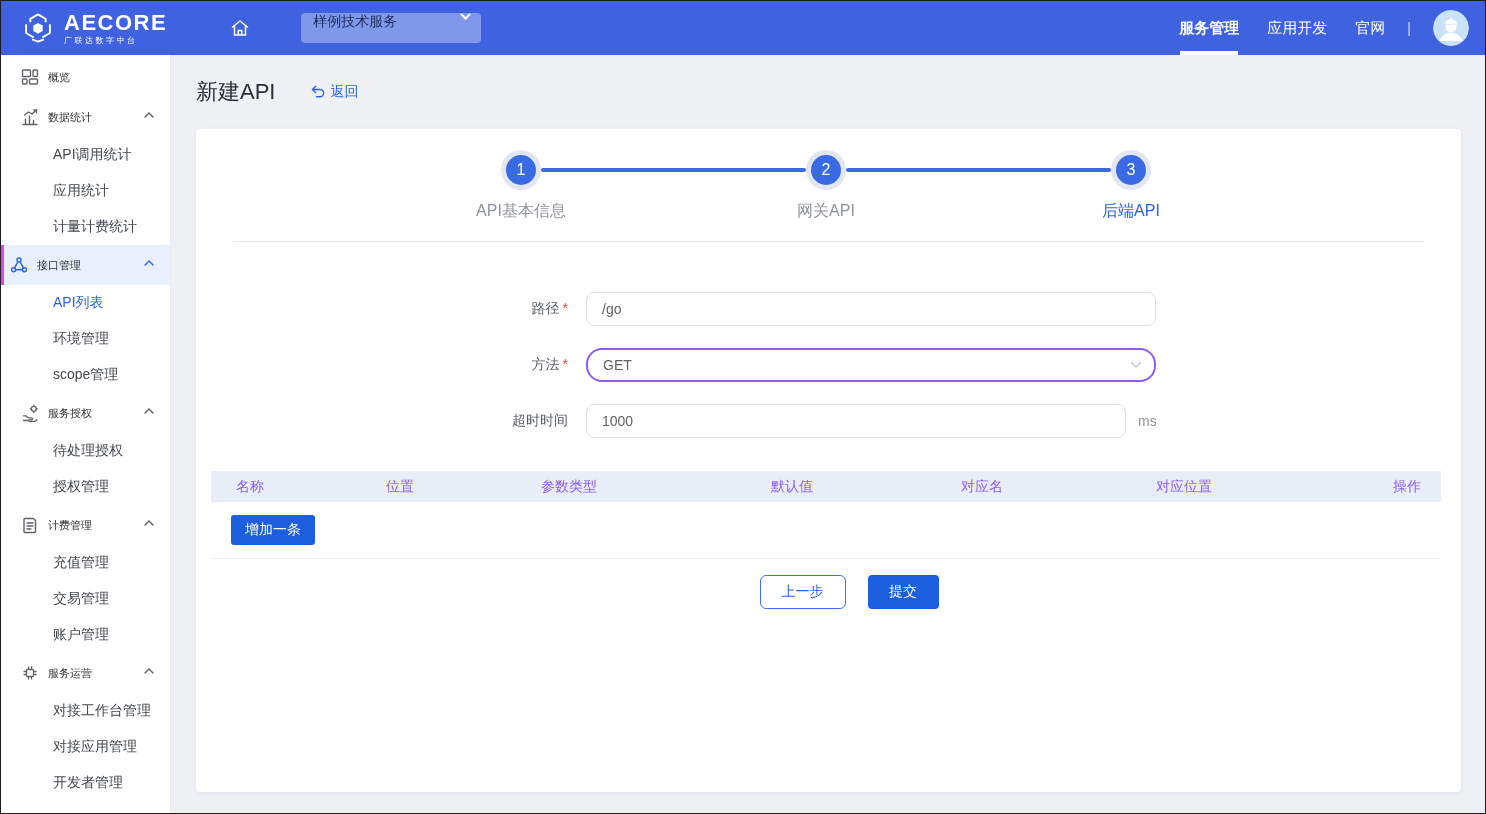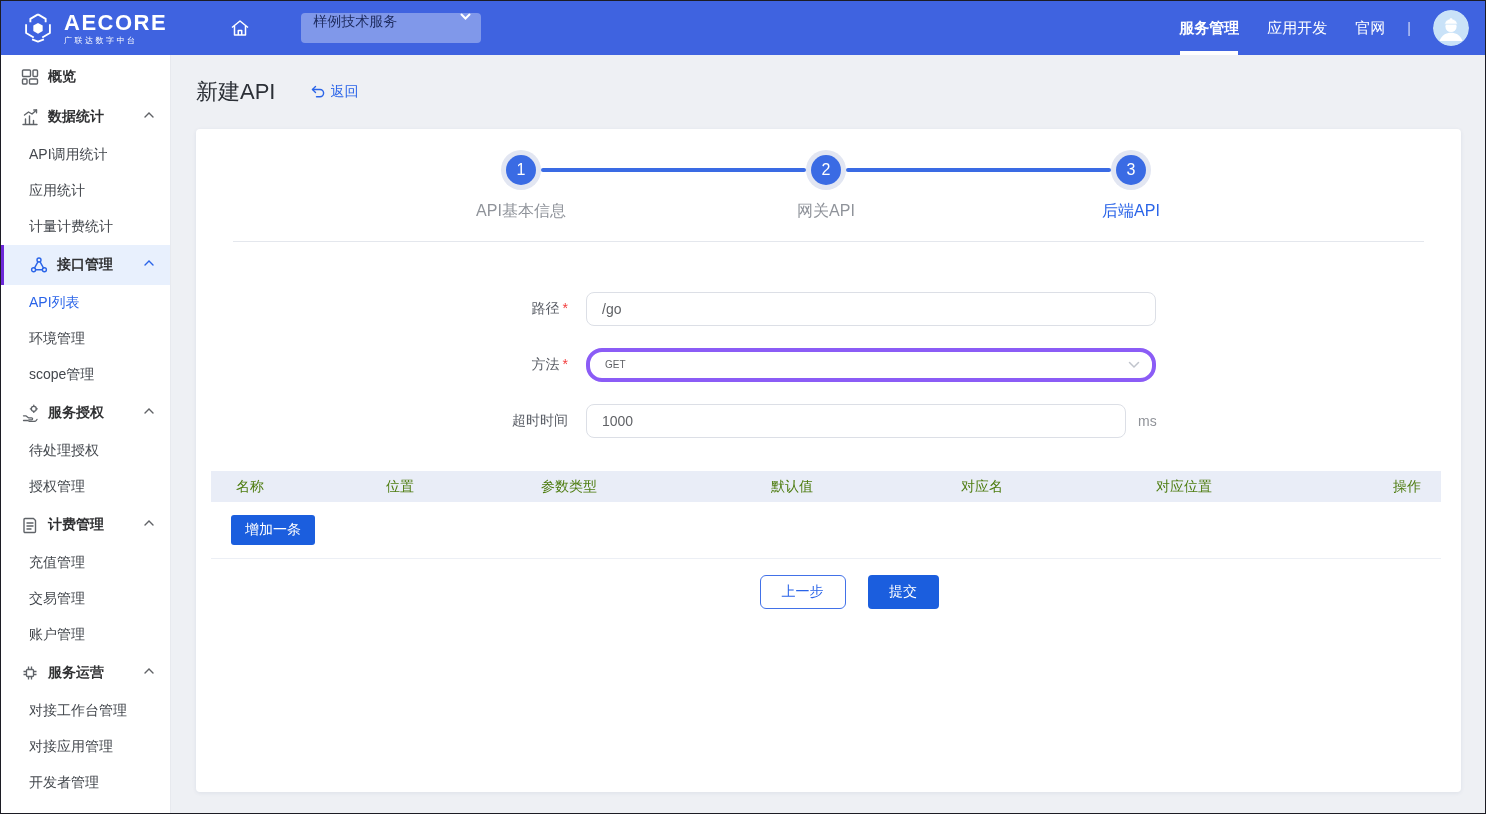--- a/index.html
+++ b/index.html
@@ -18,27 +18,27 @@
   .topnav { margin-left:auto; display:flex; align-items:center; height:100%; padding-right:16px; }
   .nav-item { position:relative; height:100%; display:flex; align-items:center; padding:0 14px; font-size:15px; cursor:pointer; }
   .nav-item.active { font-weight:700; }
   .nav-underline { position:absolute; bottom:0; left:50%; transform:translateX(-50%); width:58px; height:4px; background:#fff; }
   .nav-divider { margin:0 8px; opacity:.75; font-size:14px; }
   .avatar { width:36px; height:36px; margin-left:14px; border-radius:50%; cursor:pointer; }
 
   
   .bodyrow { display:flex; height:760px; }
   .sidebar { width:170px; background:#fff; border-right:1px solid #e7e9ee; padding-top:2px; overflow:hidden; flex:none; }
-  .side-item { height:40px; display:flex; align-items:center; padding:0 16px 0 20px; color:#303133; font-size:14px; cursor:pointer;font-weight:bold; }
+  .side-item { height:40px; display:flex; align-items:center; padding:0 16px 0 20px; color:#303133; font-size:11px; cursor:pointer; }
   .s-icon { width:18px; height:18px; margin-right:9px; color:#5f6368; display:flex; flex:none; }
   .s-label { flex:1; white-space:nowrap; }
   .caret { width:10px; height:10px; color:#606266; display:flex; flex:none; }
-  .side-item.active { background:#e8f0fd; border-left:3px solid #6d28d9; padding-left:26px;justify-content:space-between; }
+  .side-item.active { background:#e8f0fd; border-left:3px solid #d946ef; padding-left:6px;justify-content:space-between; }
   .side-item.active .s-icon, .side-item.active .caret { color:#2a64e8; }
-  .side-child { height:36px; display:flex; align-items:center; padding-left:28px; font-size:14px; color:#43474d; cursor:pointer; white-space:nowrap;text-align:center; }
+  .side-child { height:36px; display:flex; align-items:center; padding-left:52px; font-size:14px; color:#43474d; cursor:pointer; white-space:nowrap;text-align:center; }
   .side-child.selected { color:#2a64e8; }
 
   .main { flex:1; padding:16px 24px 0 25px; }
   .page-head { display:flex; align-items:center; margin:6px 0 22px; }
   .page-title { font-size:22px; color:#2b2f36; font-weight:500; }
   .back-link { margin-left:36px; display:flex; align-items:center; gap:5px; color:#2a64e8; font-size:14px; cursor:pointer; }
 
   .card { background:#fff; border-radius:4px; height:663px; box-shadow:0 1px 4px rgba(31,45,97,0.08); position:relative; }
 
   
@@ -49,27 +49,27 @@
   .connector { position:absolute; top:39px; height:4px; background:#3a6be4; border-radius:2px; }
   .steps-divider { position:absolute; bottom:0; left:37px; right:37px; border-top:1px solid #e4e7ed; }
 
   
   .form { margin-top:43px; }
   .f-row { display:flex; align-items:center; margin-bottom:9px; height:47px; }
   .f-label { width:390px; text-align:right; padding-right:18px; font-size:14px; color:#5a5e66; white-space:nowrap; }
   .req { color:#f23c3c; margin-left:3px; }
   .f-input { width:570px; height:34px; border:1px solid #dcdfe6; border-radius:8px; padding:0 15px; font-size:14px; color:#606266; font-family:inherit; background:#fff; outline:none; }
   .f-input.short { width:540px; }
-  .f-select { width:570px; height:34px; border:4px solid #8b5cf6; border-radius:16px; padding:0 12px 0 15px; display:flex; align-items:center; font-size:10px; color:#606266; background:#fff; cursor:pointer; }
+  .f-select { width:570px; height:34px; border:2px solid #8b5cf6; border-radius:16px; padding:0 12px 0 15px; display:flex; align-items:center; font-size:14px; color:#606266; background:#fff; cursor:pointer; }
   .f-select .sel-txt { flex:1; }
   .suffix { margin-left:12px; font-size:14px; color:#909399; }
 
   
   .ptable { margin:27px 20px 0 15px; }
-  .t-head { display:flex; align-items:center; height:31px; background:#e9edf7; font-size:14px; color:#4d7c0f; }
+  .t-head { display:flex; align-items:center; height:31px; background:#e9edf7; font-size:14px; color:#8b5cf6; }
   .t-cell { padding-left:25px; white-space:nowrap; }
   .c1{width:150px;} .c2{width:155px;} .c3{width:230px;} .c4{width:190px;} .c5{width:195px;} .c6{flex:1;}
   .c7{width:100px; text-align:right; padding-left:0; padding-right:20px;}
   .t-row { display:flex; align-items:center; height:57px; border-bottom:1px solid #eceff5; }
   .add-btn { margin-left:20px; background:#1b5ede; color:#fff; border:none; border-radius:3px; font-size:14px; padding:6px 14px; font-family:inherit; cursor:pointer; }
 
   
   .foot { display:flex; justify-content:center; gap:22px; margin-top:16px; }
   .btn-prev { width:86px; height:34px; background:#fff; border:1px solid #4271e8; color:#2a64e8; border-radius:6px; font-size:14px; font-family:Liberation Sans, sans-serif; cursor:pointer;margin-left:41px; }
   .btn-submit { width:71px; height:34px; background:#1b5ede; border:none; color:#fff; border-radius:4px; font-size:14px; font-family:Liberation Mono, monospace; cursor:pointer; }

